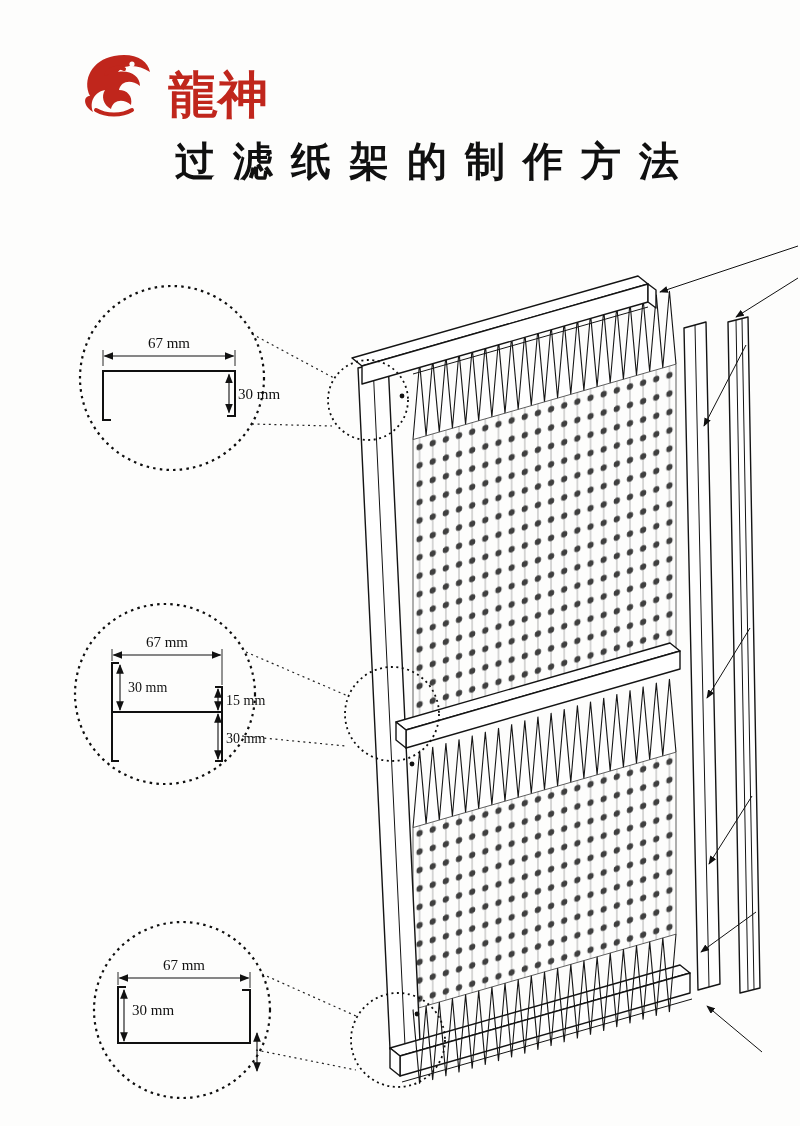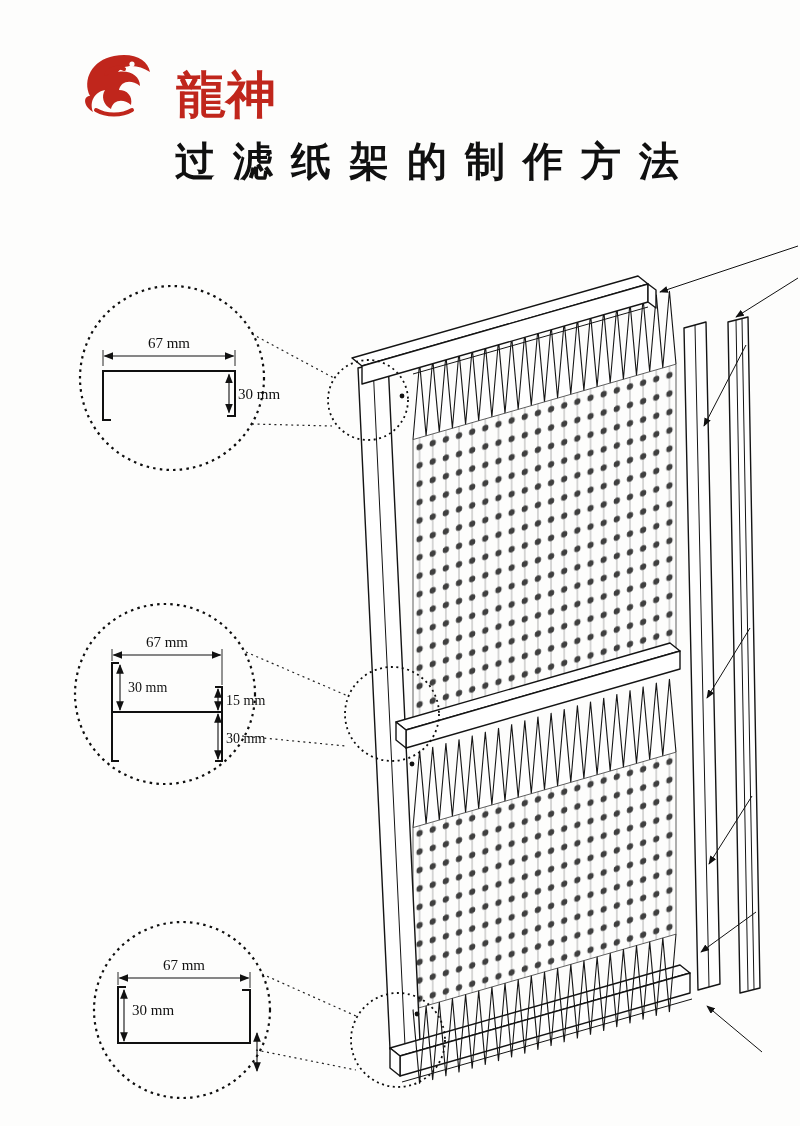--- a/index.html
+++ b/index.html
@@ -1,20 +1,20 @@
 <!DOCTYPE html>
 <html lang="zh"><head>
 <meta charset="utf-8">
 <style>
   html,body{margin:0;padding:0;background:#ddd;}
   .page{position:relative;width:800px;height:1126px;margin:0 auto;background:#fdfdfc;
         font-family:"Liberation Sans",sans-serif;overflow:hidden;}
   .logo-row{position:absolute;top:44px;left:76px;display:flex;align-items:flex-end;}
   .dragon{width:86px;height:76px;flex:0 0 auto;}
-  .brand-name{color:#c0261c;font-size:50px;font-weight:bold;line-height:1;margin-left:14px;
+  .brand-name{color:#c0261c;font-size:50px;font-weight:bold;line-height:1;margin-left:6px;
               font-family:"Liberation Serif",serif;}
   .brand-suffix{color:#161616;font-size:30px;font-weight:bold;letter-spacing:14px;
                 margin-left:16px;padding-bottom:5px;}
   .main-title{position:absolute;top:134px;left:0;width:100%;box-sizing:border-box;
               padding-left:72px;text-align:center;font-size:40px;font-weight:bold;
               letter-spacing:18px;color:#101010;}
   .diagram{position:absolute;top:0;left:0;}
   svg text{font-family:"Liberation Serif",serif;fill:#111;}
   .dimtxt{font-size:15px;}
   .dimtxt-s{font-size:14px;}

